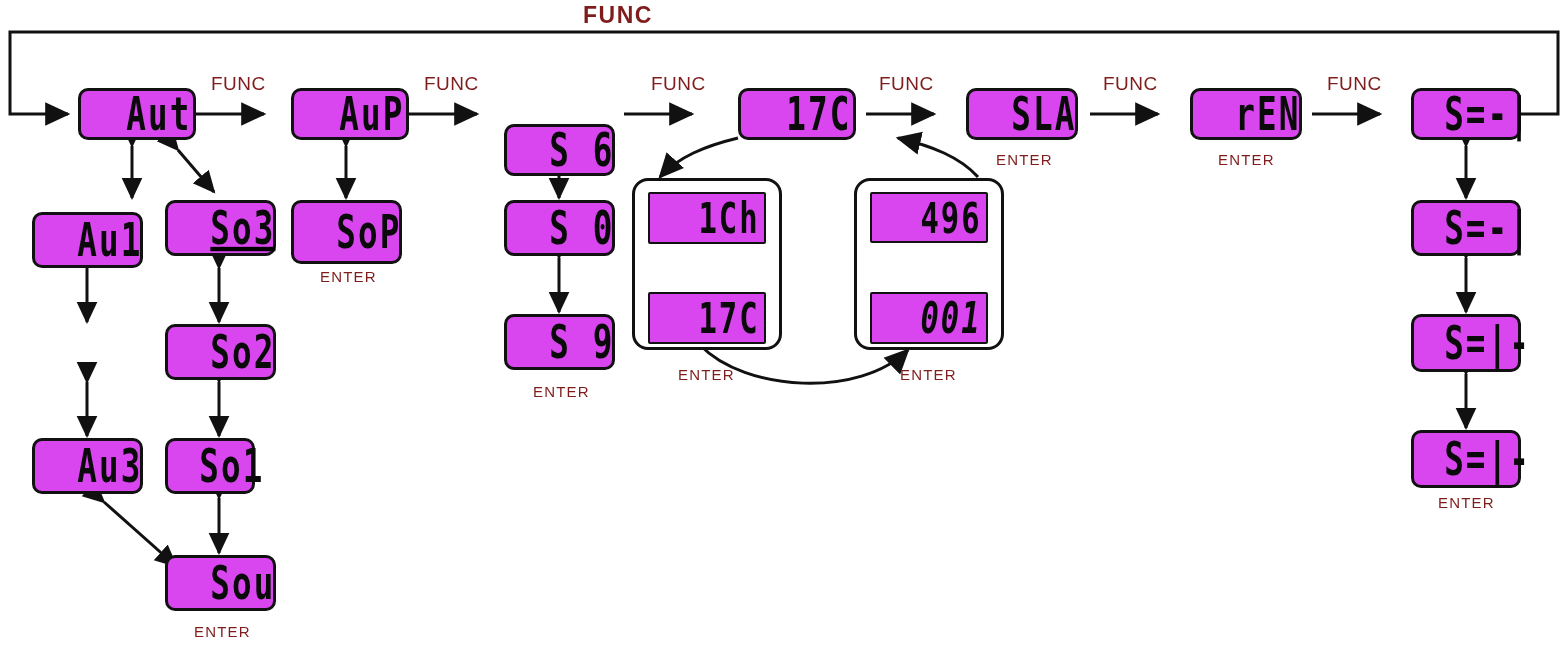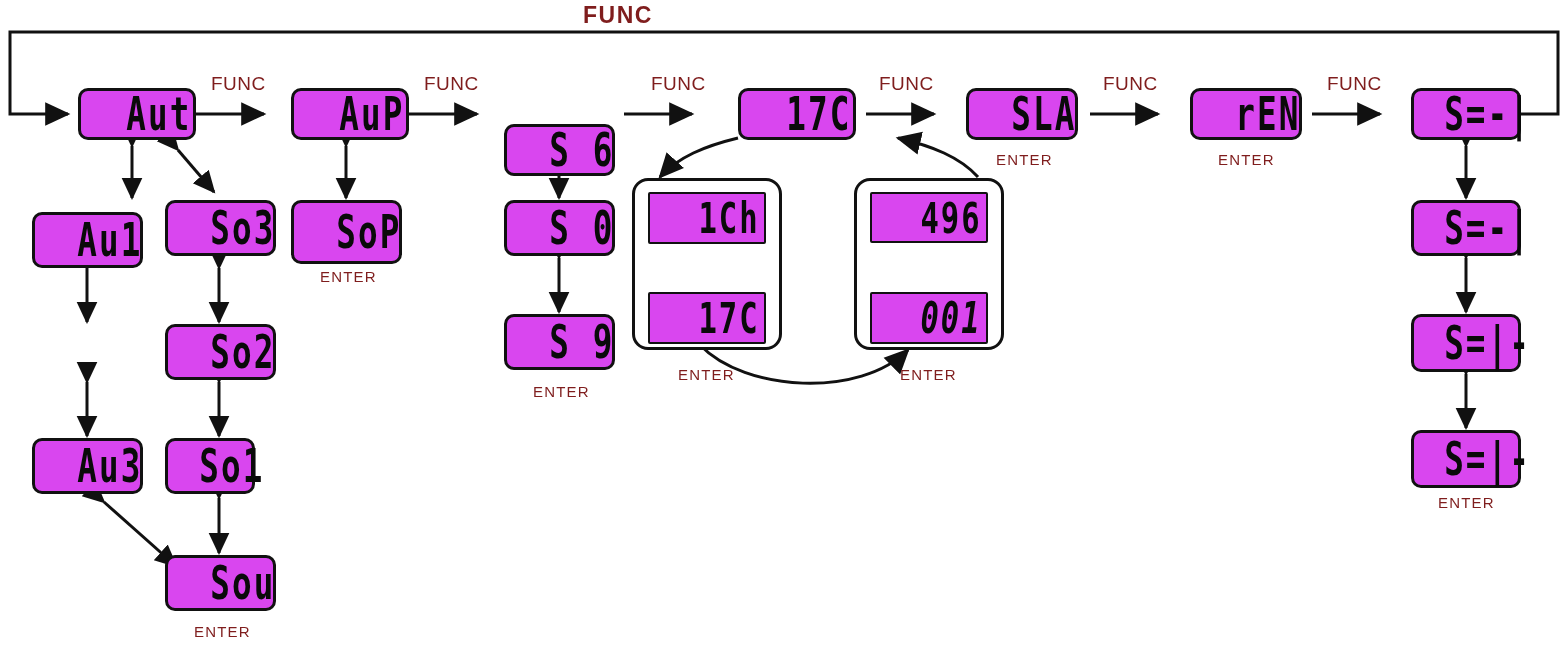--- a/index.html
+++ b/index.html
@@ -158,21 +158,21 @@
     <span class="seg">S=-|</span>
   </div>
 
   <div class="lcd" style="left:32px;top:212px;width:111px;height:56px;">
     <span class="seg">Au1</span>
   </div>
   <div class="lcd" style="left:32px;top:438px;width:111px;height:56px;">
     <span class="seg">Au3</span>
   </div>
 
-  <div class="lcd" style="left:165px;top:200px;width:111px;height:56px;">
+  <div class="lcd" style="left:165px;top:200px;width:111px;height:56px;text-decoration:underline;">
     <span class="seg">So3</span>
   </div>
   <div class="lcd" style="left:165px;top:324px;width:111px;height:56px;">
     <span class="seg">So2</span>
   </div>
   <div class="lcd" style="left:165px;top:438px;width:90px;height:56px;">
     <span class="seg">So1</span>
   </div>
   <div class="lcd" style="left:165px;top:555px;width:111px;height:56px;">
     <span class="seg">Sou</span>

